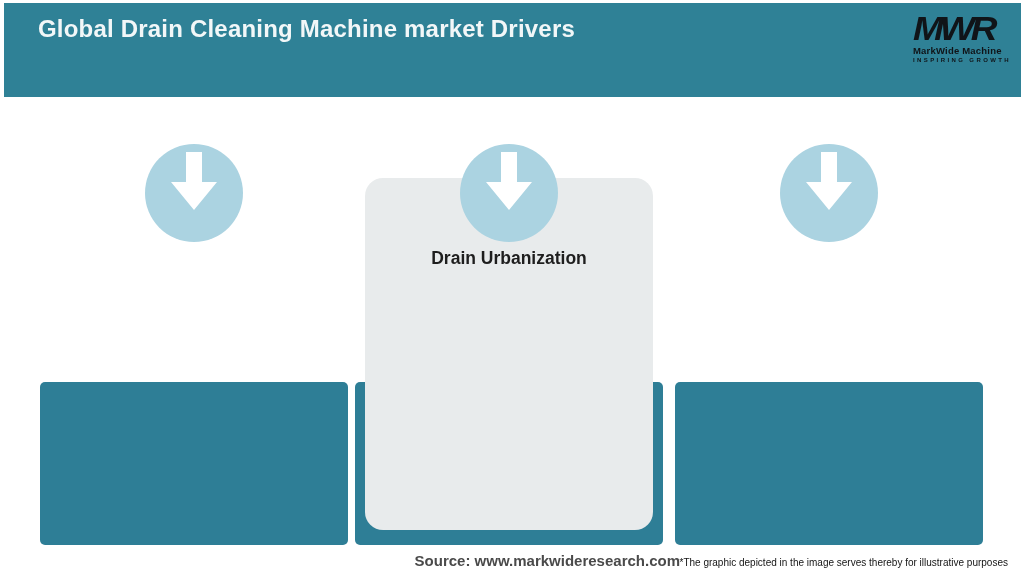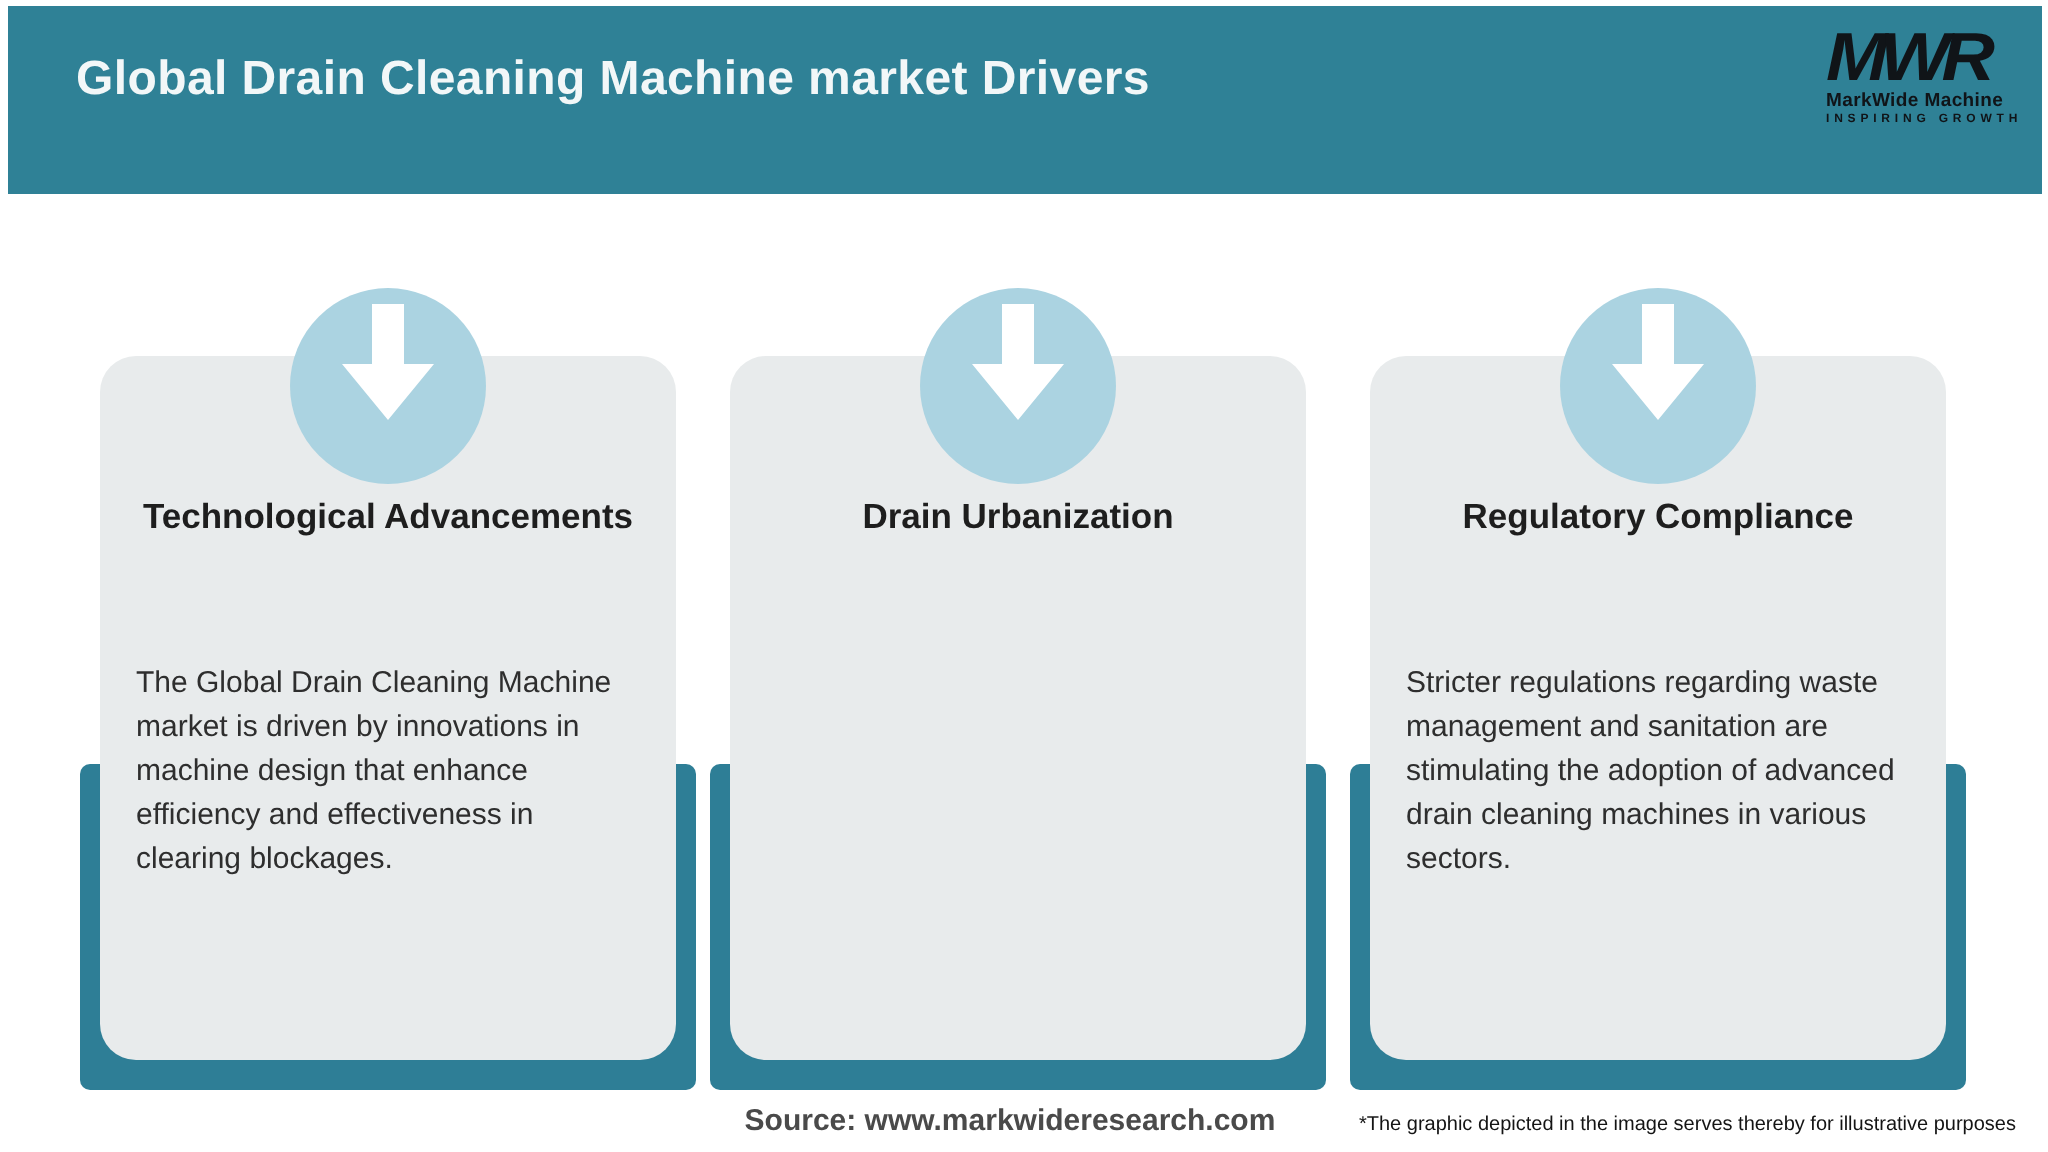--- a/index.html
+++ b/index.html
@@ -13,21 +13,21 @@
   html,body{background:#ffffff;}
   body{font-family:"Liberation Sans","DejaVu Sans",sans-serif;}
   .page{position:relative;width:1024px;height:576px;background:#ffffff;overflow:hidden;}
 
   
   .topbar{
     position:absolute;left:4px;top:3px;right:3px;height:94px;
     background:var(--header-teal);
   }
   .page-title{
-    position:absolute;left:34px;top:23px;
+    position:absolute;left:34px;top:12px;
     font-size:24px;font-weight:bold;color:var(--title-white);
     letter-spacing:0.2px;white-space:nowrap;text-align:center;
   }
   .logo{
     position:absolute;right:22px;top:7px;width:86px;text-align:left;color:#101418;
   }
   .logo-mwr{
     font-size:37px;font-weight:900;font-style:italic;
     letter-spacing:-4px;line-height:1.0;transform:scaleY(0.92);
   }
@@ -57,21 +57,21 @@
     text-align:left;
   }
   .icon-circle{
     position:absolute;left:105px;top:2px;width:98px;height:98px;
     border-radius:50%;background:var(--icon-blue);
   }
   .icon-circle svg{position:absolute;left:50%;top:8px;transform:translateX(-50%);}
 
   
   .source-line{
-    position:absolute;left:330px;top:552px;width:350px;text-align:center;
+    position:absolute;left:330px;top:552px;width:350px;text-align:right;
     font-size:15px;font-weight:bold;color:#4A4A4A;white-space:nowrap;
   }
   .disclaimer{
     position:absolute;right:16px;top:557px;
     font-size:10px;color:#141414;white-space:nowrap;
   }
 </style>
 </head>
 <body>
 
@@ -81,24 +81,20 @@
     <h1 class="page-title">Global Drain Cleaning Machine market Drivers</h1>
     <div class="logo">
       <div class="logo-mwr">MWR</div>
       <div class="logo-name">MarkWide Machine</div>
       <div class="logo-tagline">INSPIRING GROWTH</div>
     </div>
   </header>
 
   <section class="card-wrap c0">
     <div class="tray"></div>
-    <div class="card">
-      <h2 class="card-title">Technological Advancements</h2>
-      <p class="card-desc">The Global Drain Cleaning Machine market is driven by innovations in machine design that enhance efficiency and effectiveness in clearing blockages.</p>
-    </div>
     <div class="icon-circle">
       <svg width="46" height="58" viewBox="0 0 46 58" aria-hidden="true">
         <path d="M15 0 h16 v30 h15 L23 58 L0 30 h15 Z" fill="#ffffff"></path>
       </svg>
     </div>
   </section>
 
   <section class="card-wrap c1">
     <div class="tray"></div>
     <div class="card">
@@ -106,24 +102,20 @@
     </div>
     <div class="icon-circle">
       <svg width="46" height="58" viewBox="0 0 46 58" aria-hidden="true">
         <path d="M15 0 h16 v30 h15 L23 58 L0 30 h15 Z" fill="#ffffff"></path>
       </svg>
     </div>
   </section>
 
   <section class="card-wrap c2">
     <div class="tray"></div>
-    <div class="card">
-      <h2 class="card-title">Regulatory Compliance</h2>
-      <p class="card-desc">Stricter regulations regarding waste management and sanitation are stimulating the adoption of advanced drain cleaning machines in various sectors.</p>
-    </div>
     <div class="icon-circle">
       <svg width="46" height="58" viewBox="0 0 46 58" aria-hidden="true">
         <path d="M15 0 h16 v30 h15 L23 58 L0 30 h15 Z" fill="#ffffff"></path>
       </svg>
     </div>
   </section>
 
   <footer>
     <div class="source-line">Source: www.markwideresearch.com</div>
     <div class="disclaimer">*The graphic depicted in the image serves thereby for illustrative purposes</div>

